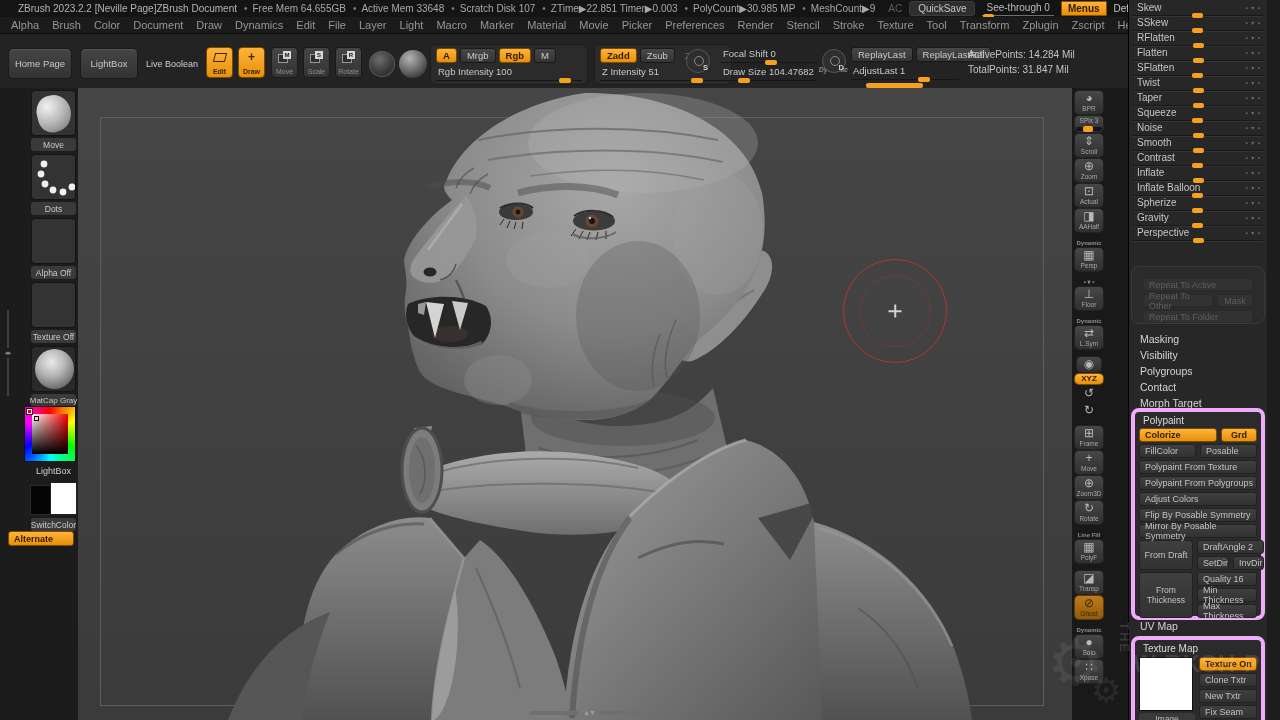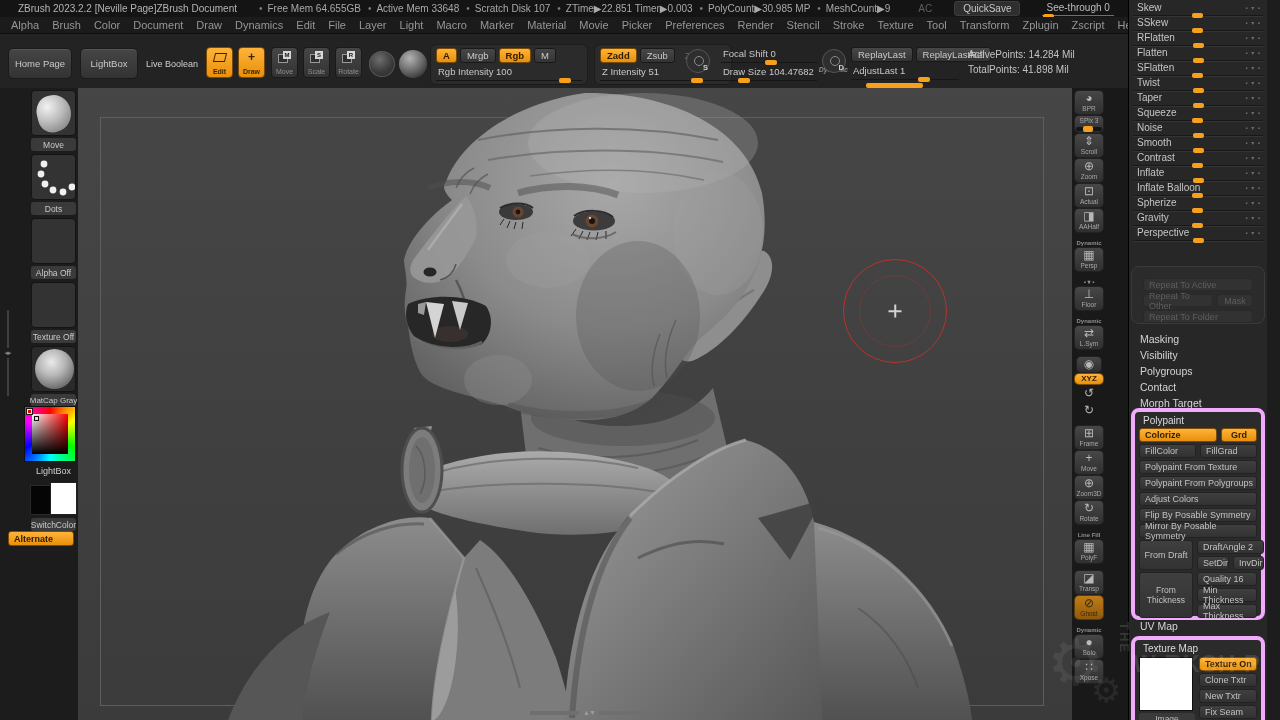--- a/index.html
+++ b/index.html
@@ -4,21 +4,21 @@
 <style>
   * { margin:0; padding:0; box-sizing:border-box; }
   html,body { background:#000; }
   #root {
     position:relative; width:1280px; height:720px; overflow:hidden;
     background:#161616; font-family:"Liberation Sans", sans-serif;
     -webkit-font-smoothing:antialiased; cursor:default;
   }
   
   .titlebar{position:absolute;left:0;top:0;width:1128px;height:17px;background:#141414;
-    display:flex;align-items:center;gap:22px;padding-left:18px;font-size:10px;color:#b4b4b4;
+    display:flex;align-items:center;gap:7px;padding-left:18px;font-size:10px;color:#b4b4b4;
     white-space:nowrap;overflow:hidden;}
   .titlebar .stat{color:#a8a8a8;}
   .titlebar .stat i{font-style:normal;color:#7c7c7c;margin-right:5px;}
   .tb-ac{color:#5f5f5f;margin-left:6px;}
   .tb-btn{background:#2e2e2e;border:1px solid #3c3c3c;border-radius:3px;padding:1px 8px;color:#c6c6c6;}
   .tb-see{position:relative;padding:0 4px 2px 4px;border-bottom:1px solid #6f6f6f;color:#bdbdbd;}
   .tb-see b{position:absolute;left:1px;bottom:-3px;width:11px;height:4px;border-radius:2px;background:#f6a01d;}
   .tb-orange{background:linear-gradient(#ffb339,#e88f0a);border:1px solid #8a5200;border-radius:1px;
     padding:1px 6px;color:#2f1c00;font-weight:bold;}
   
@@ -346,21 +346,21 @@
         <span class="gbtn" style="flex:0 0 62px;">ReplayLastRel</span>
       </div>
       <div class="sslider-row">
         <span>AdjustLast 1</span>
         <b style="left: 62%;"></b>
       </div>
     </div>
 
     <div class="pts">
       <div>ActivePoints: 14.284 Mil</div>
-      <div>TotalPoints: 41.898 Mil</div>
+      <div>TotalPoints: 31.847 Mil</div>
     </div>
     <div class="orangebar"></div>
   </div>
 
   <div class="ltray">
     <div class="titem" style="top:2px;">
       <div class="thumb">
           <span class="blob"></span>
         </div>
       <div class="tlab">Move</div>
@@ -868,21 +868,21 @@
       </div>
 
     <div class="pblock pp">
       <div class="phead">Polypaint</div>
       <div class="prow">
         <span class="pbtn orange" style="flex:1;">Colorize</span>
         <span class="pbtn orange" style="flex:0 0 36px;justify-content:center;padding-left:0;">Grd</span>
       </div>
       <div class="prow">
         <span class="pbtn half">FillColor</span>
-        <span class="pbtn half">FillGrad</span>
+        <span class="pbtn half">Posable</span>
       </div>
       <div>
 
           <div class="pbtn wide">Polypaint From Texture</div>
 
           <div class="pbtn wide">Polypaint From Polygroups</div>
 
           <div class="pbtn wide">Adjust Colors</div>
 
           <div class="pbtn wide">Flip By Posable Symmetry</div>

